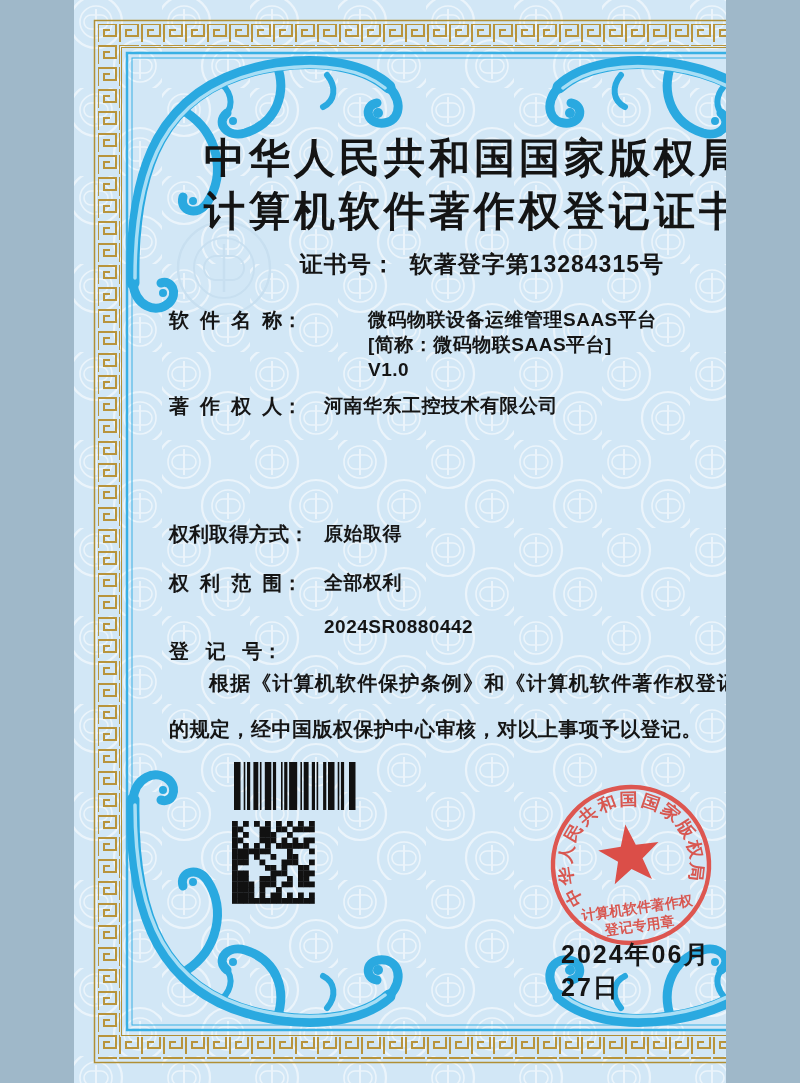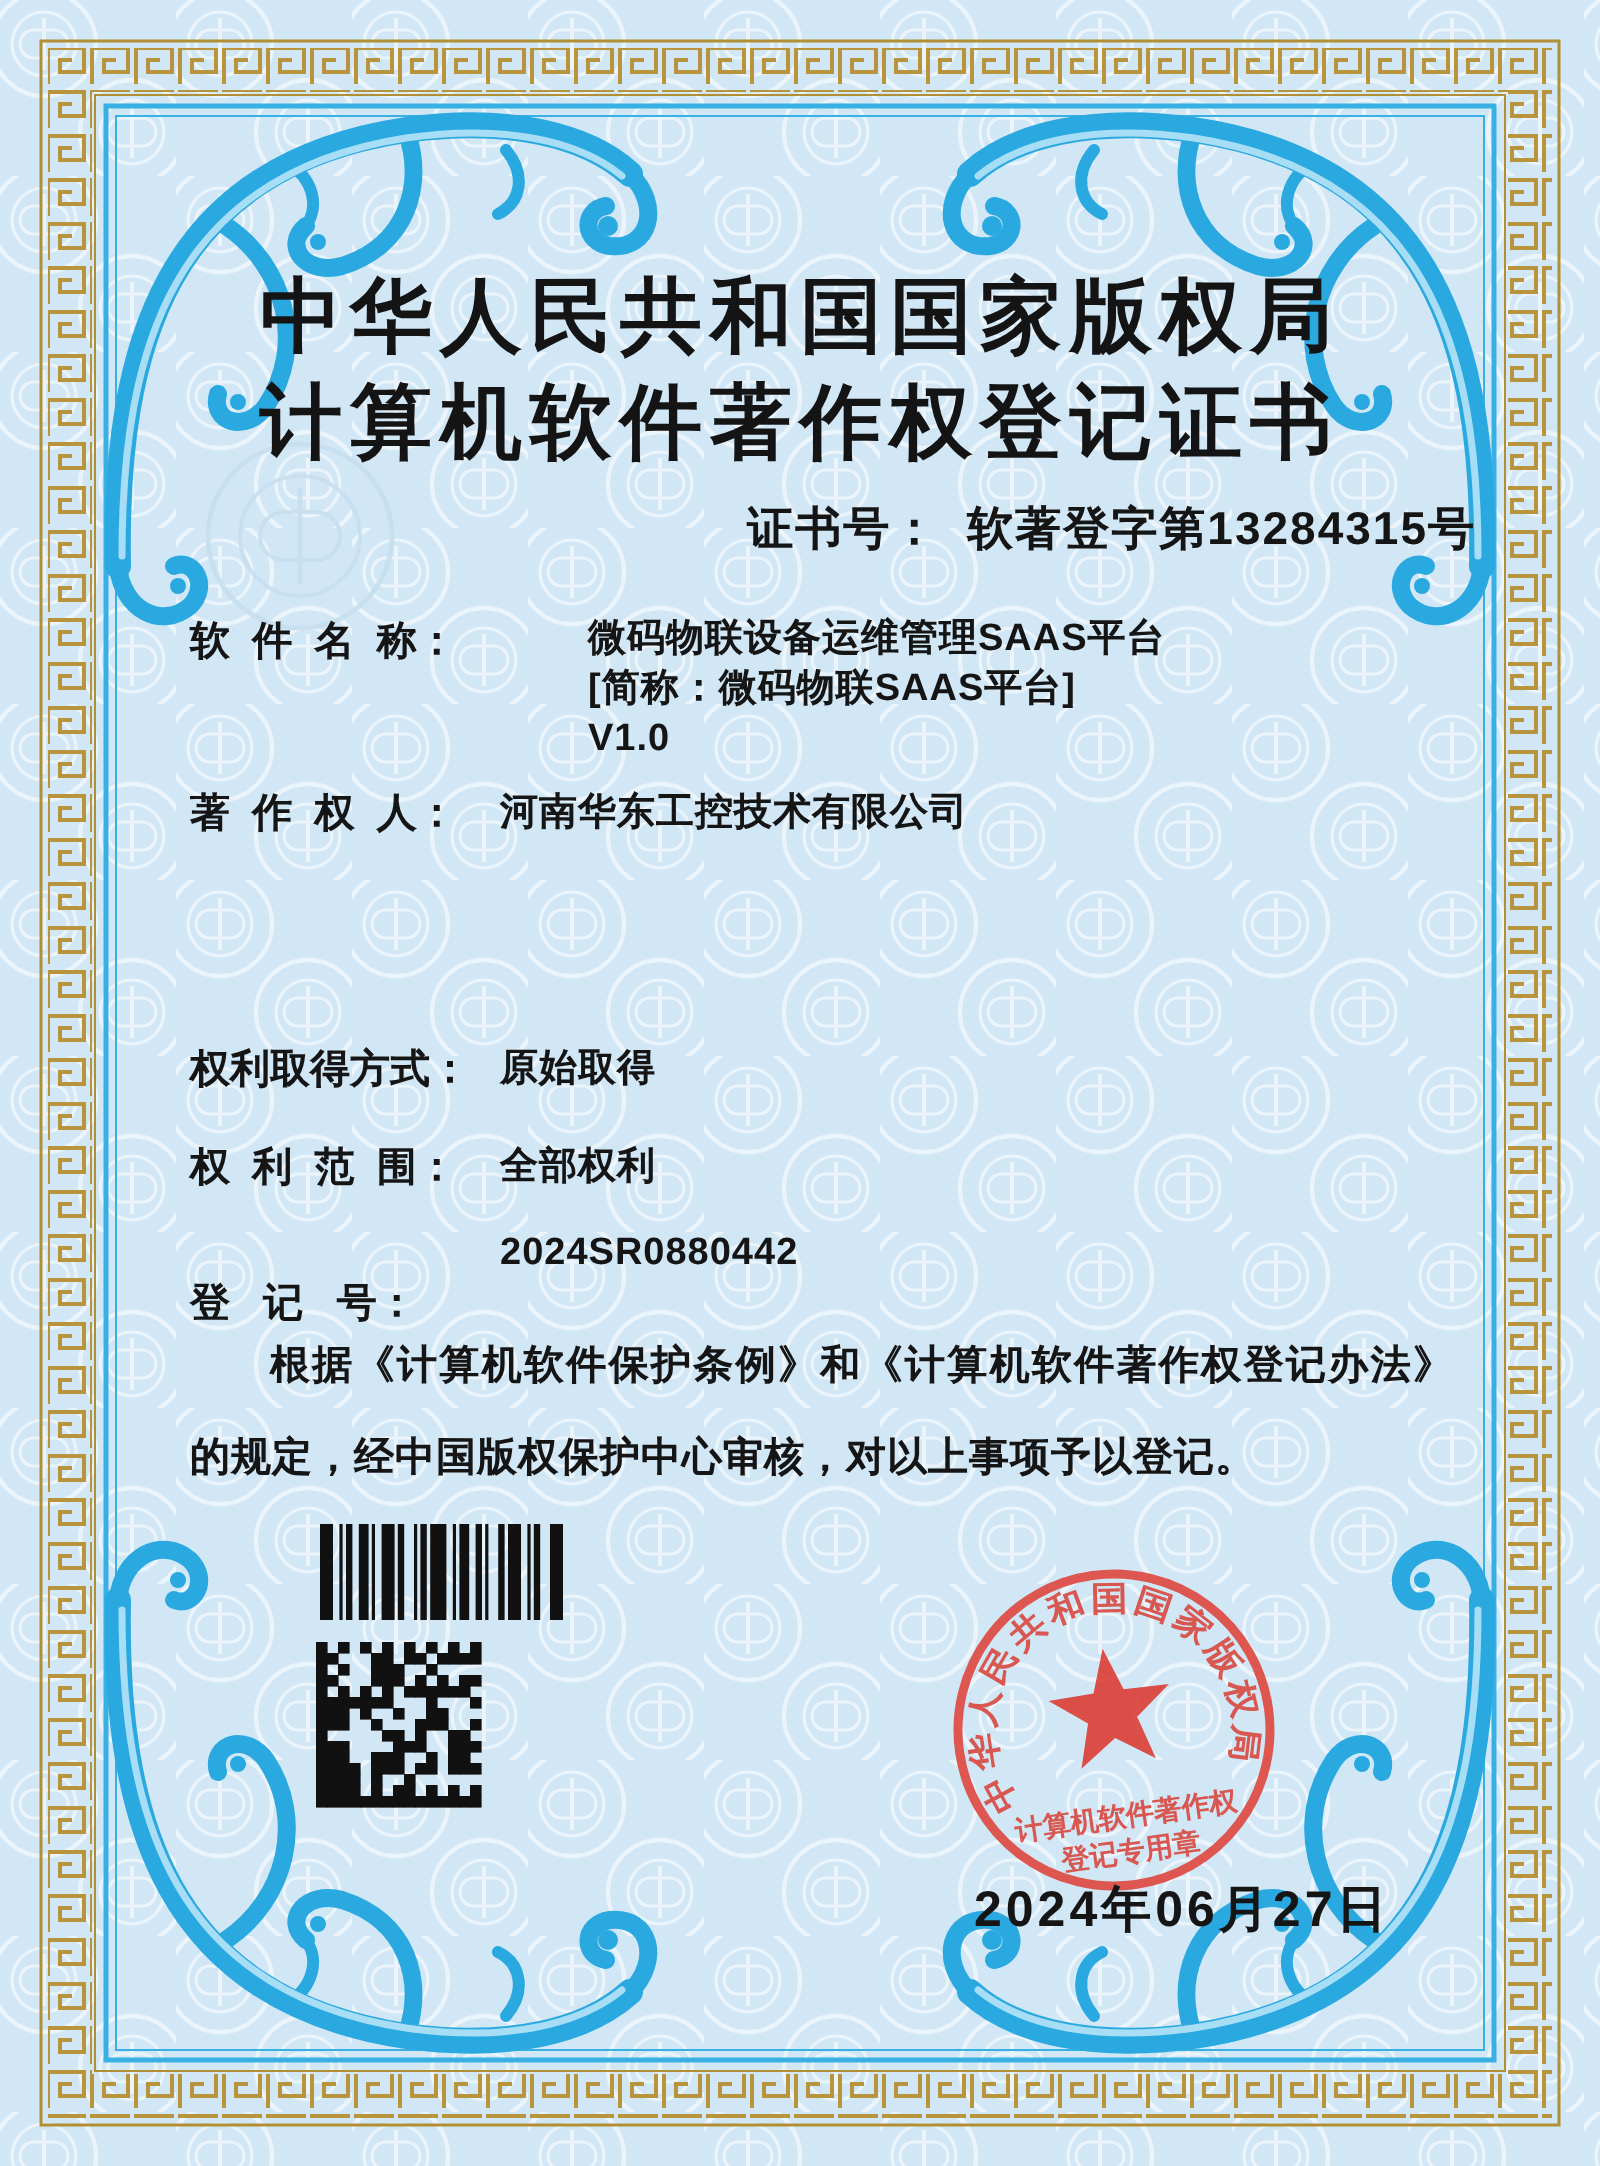--- a/index.html
+++ b/index.html
@@ -1,18 +1,18 @@
 <!DOCTYPE html>
 <html><head>
 <meta charset="utf-8">
 <style>
   * { margin:0; padding:0; box-sizing:border-box; }
   body { background:#9fb8c9; font-family:"Liberation Sans","DejaVu Sans",sans-serif; }
   .page {
-    position:relative; width:800px; height:1083px; margin:0 auto;
+    position:relative; width:652px; height:1083px; margin:0 auto;
     background:#d2e7f6; overflow:hidden;
     font-family:"Liberation Sans","DejaVu Sans",sans-serif;
     color:#151515;
   }
   svg.bg { position:absolute; left:0; top:0; }
   .abs { position:absolute; }
   .title {
     width:800px; text-align:center;
     font-family:"Liberation Serif","DejaVu Serif",serif;
     font-weight:bold; font-size:41px; letter-spacing:4px; color:#141414;

